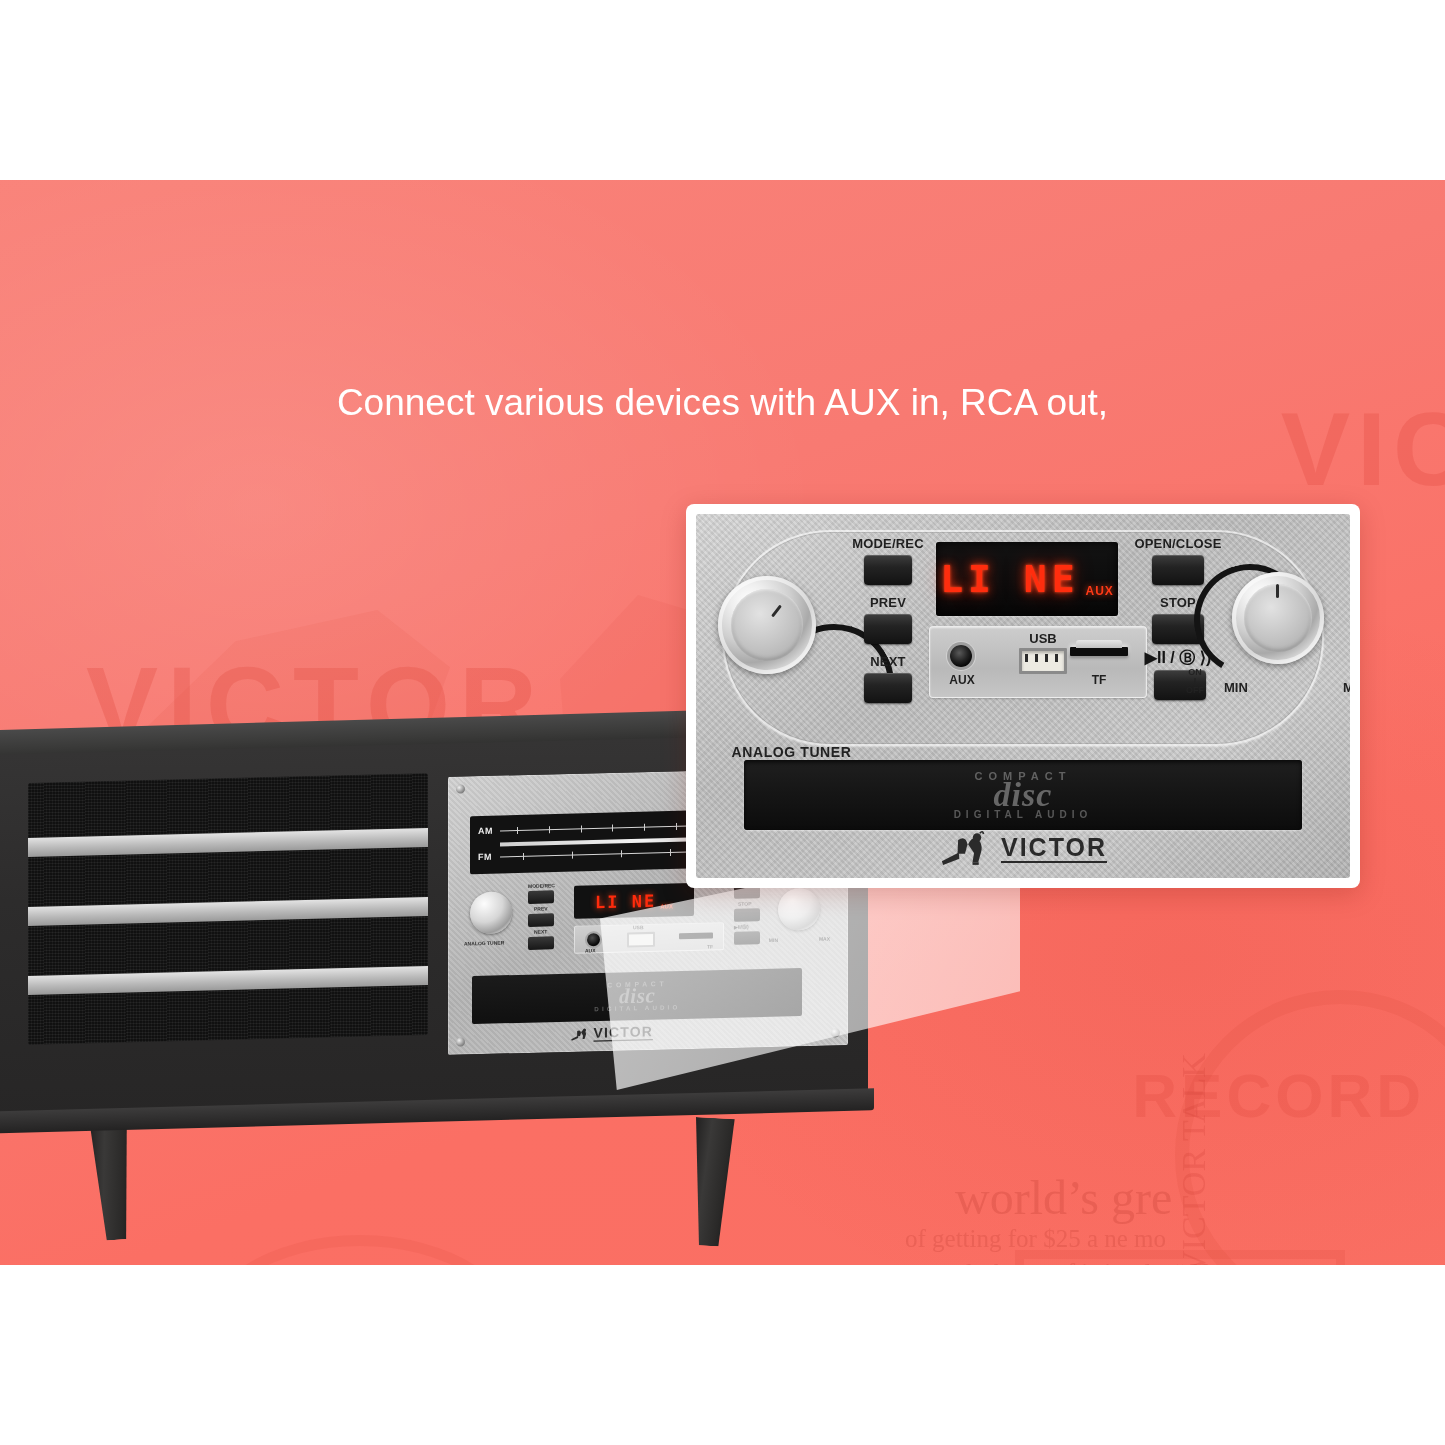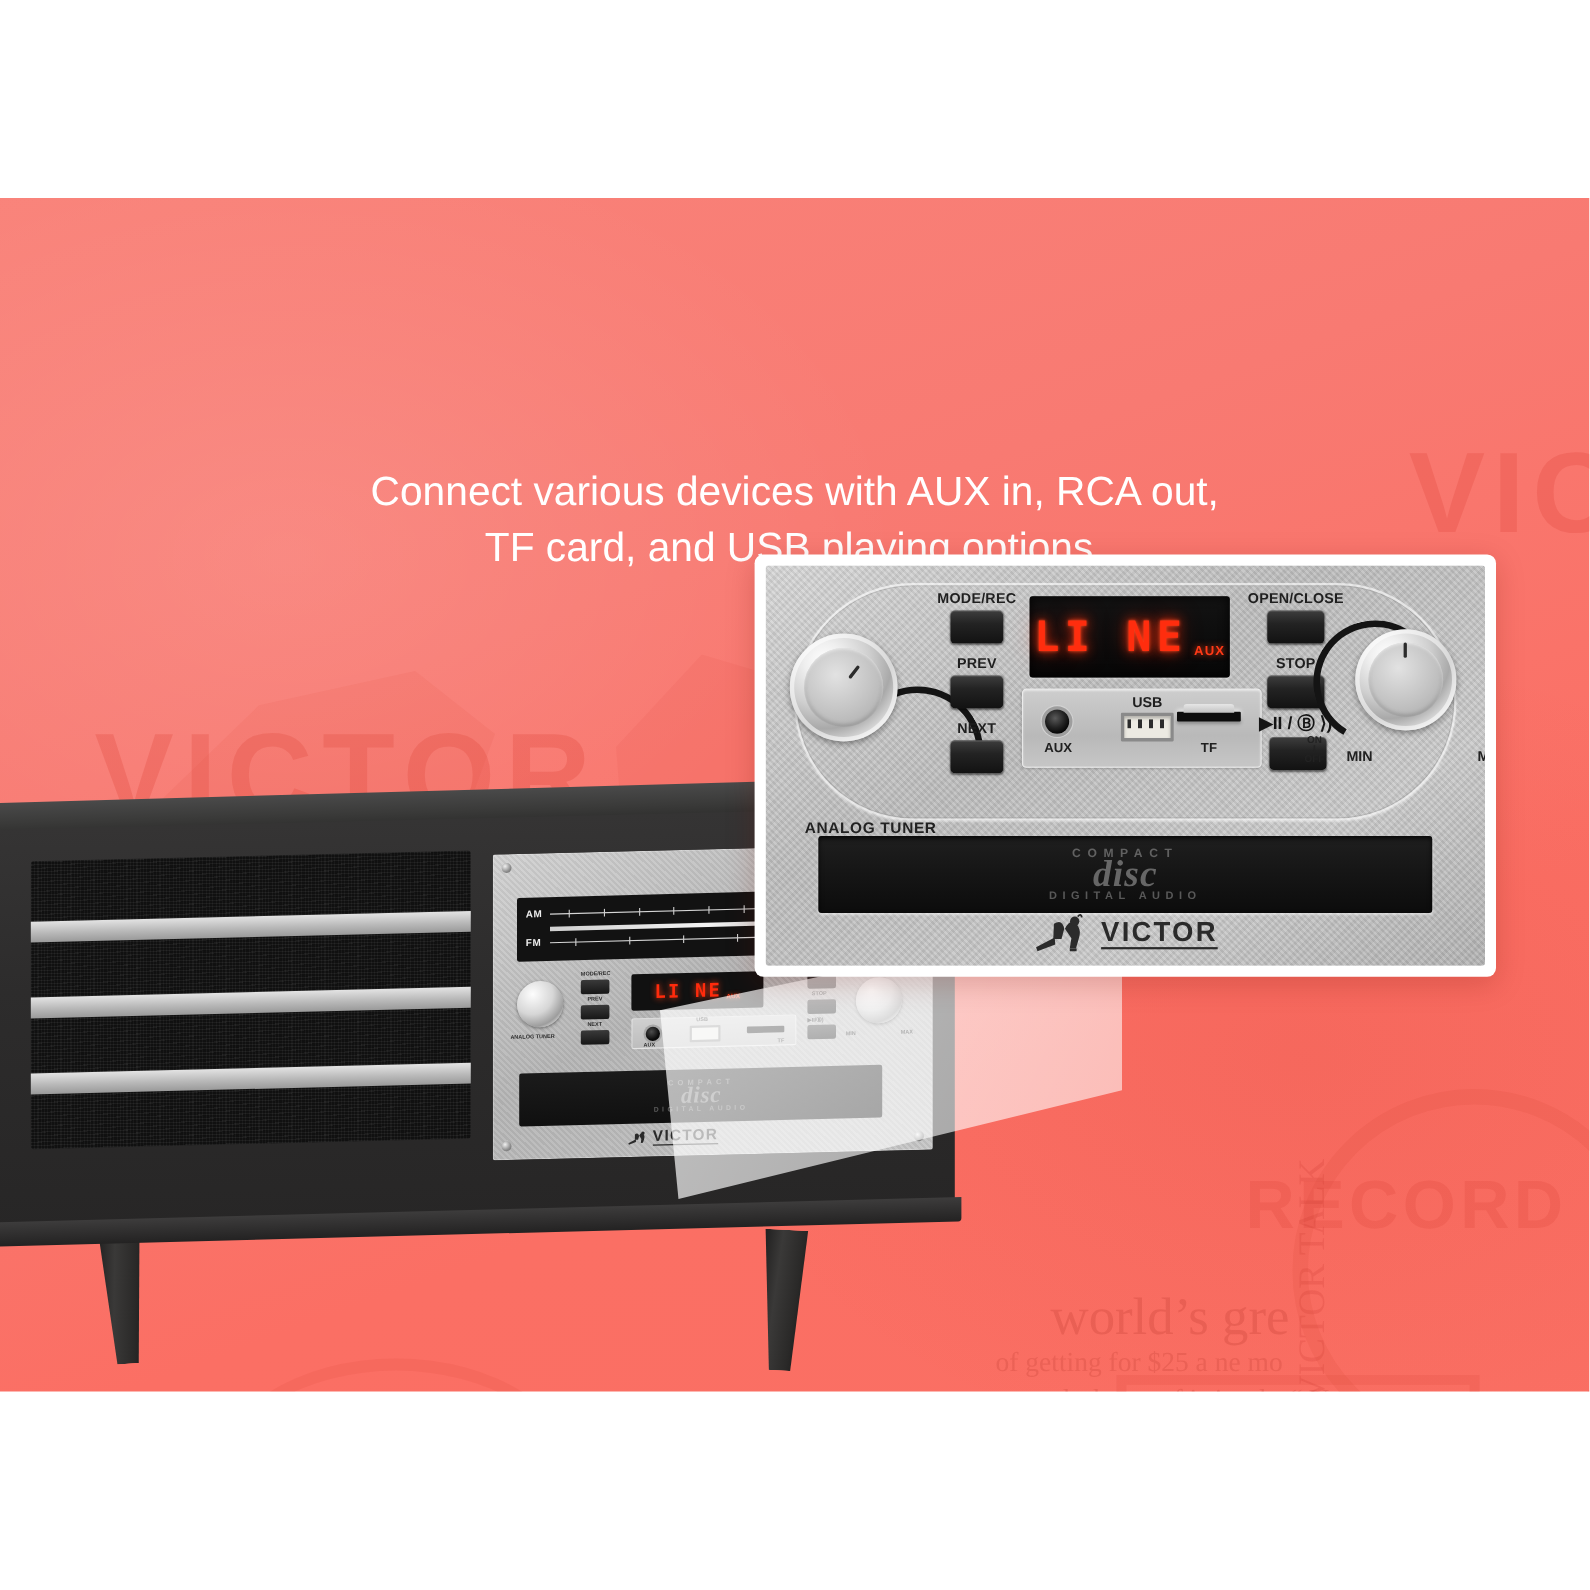--- a/index.html
+++ b/index.html
@@ -118,21 +118,20 @@
     line-height: 1.05;
   }
   .subhead {
     position: absolute;
     left: 0; top: 377px; width: 1445px;
     text-align: center;
     color: #ffffff;
     font-size: 37px;
     font-weight: 400;
     line-height: 51px;
-    margin-top: 44px;
   }
 
   
   .console { position: absolute; left: -30px; top: 700px; width: 940px; height: 560px; }
 
   .console-top {
     position: absolute; left: 0; top: 18px; width: 912px; height: 34px;
     background: linear-gradient(180deg, #4a4a4a 0%, #3a3a39 55%, #2b2b2a 100%);
     transform: skewY(-1.6deg);
     border-radius: 2px;
@@ -506,21 +505,20 @@
 
       <div class="wm wm-serif wm-thin1">thin</div>
       <div class="wm wm-serif wm-thin2">ech</div>
 
       <div class="wm wm-serif wm-victortalk">VICTOR TALK</div>
     </div>
   </div>
 
   <div class="subhead">
     <div>Connect various devices with AUX in, RCA out,</div>
-    <div>TF card, and USB playing options.</div>
   </div>
 
   <div class="console">
     <div class="leg leg-left"></div>
     <div class="leg leg-right"></div>
 
     <div class="console-top"></div>
     <div class="console-body"></div>
     <div class="console-base"></div>
 

